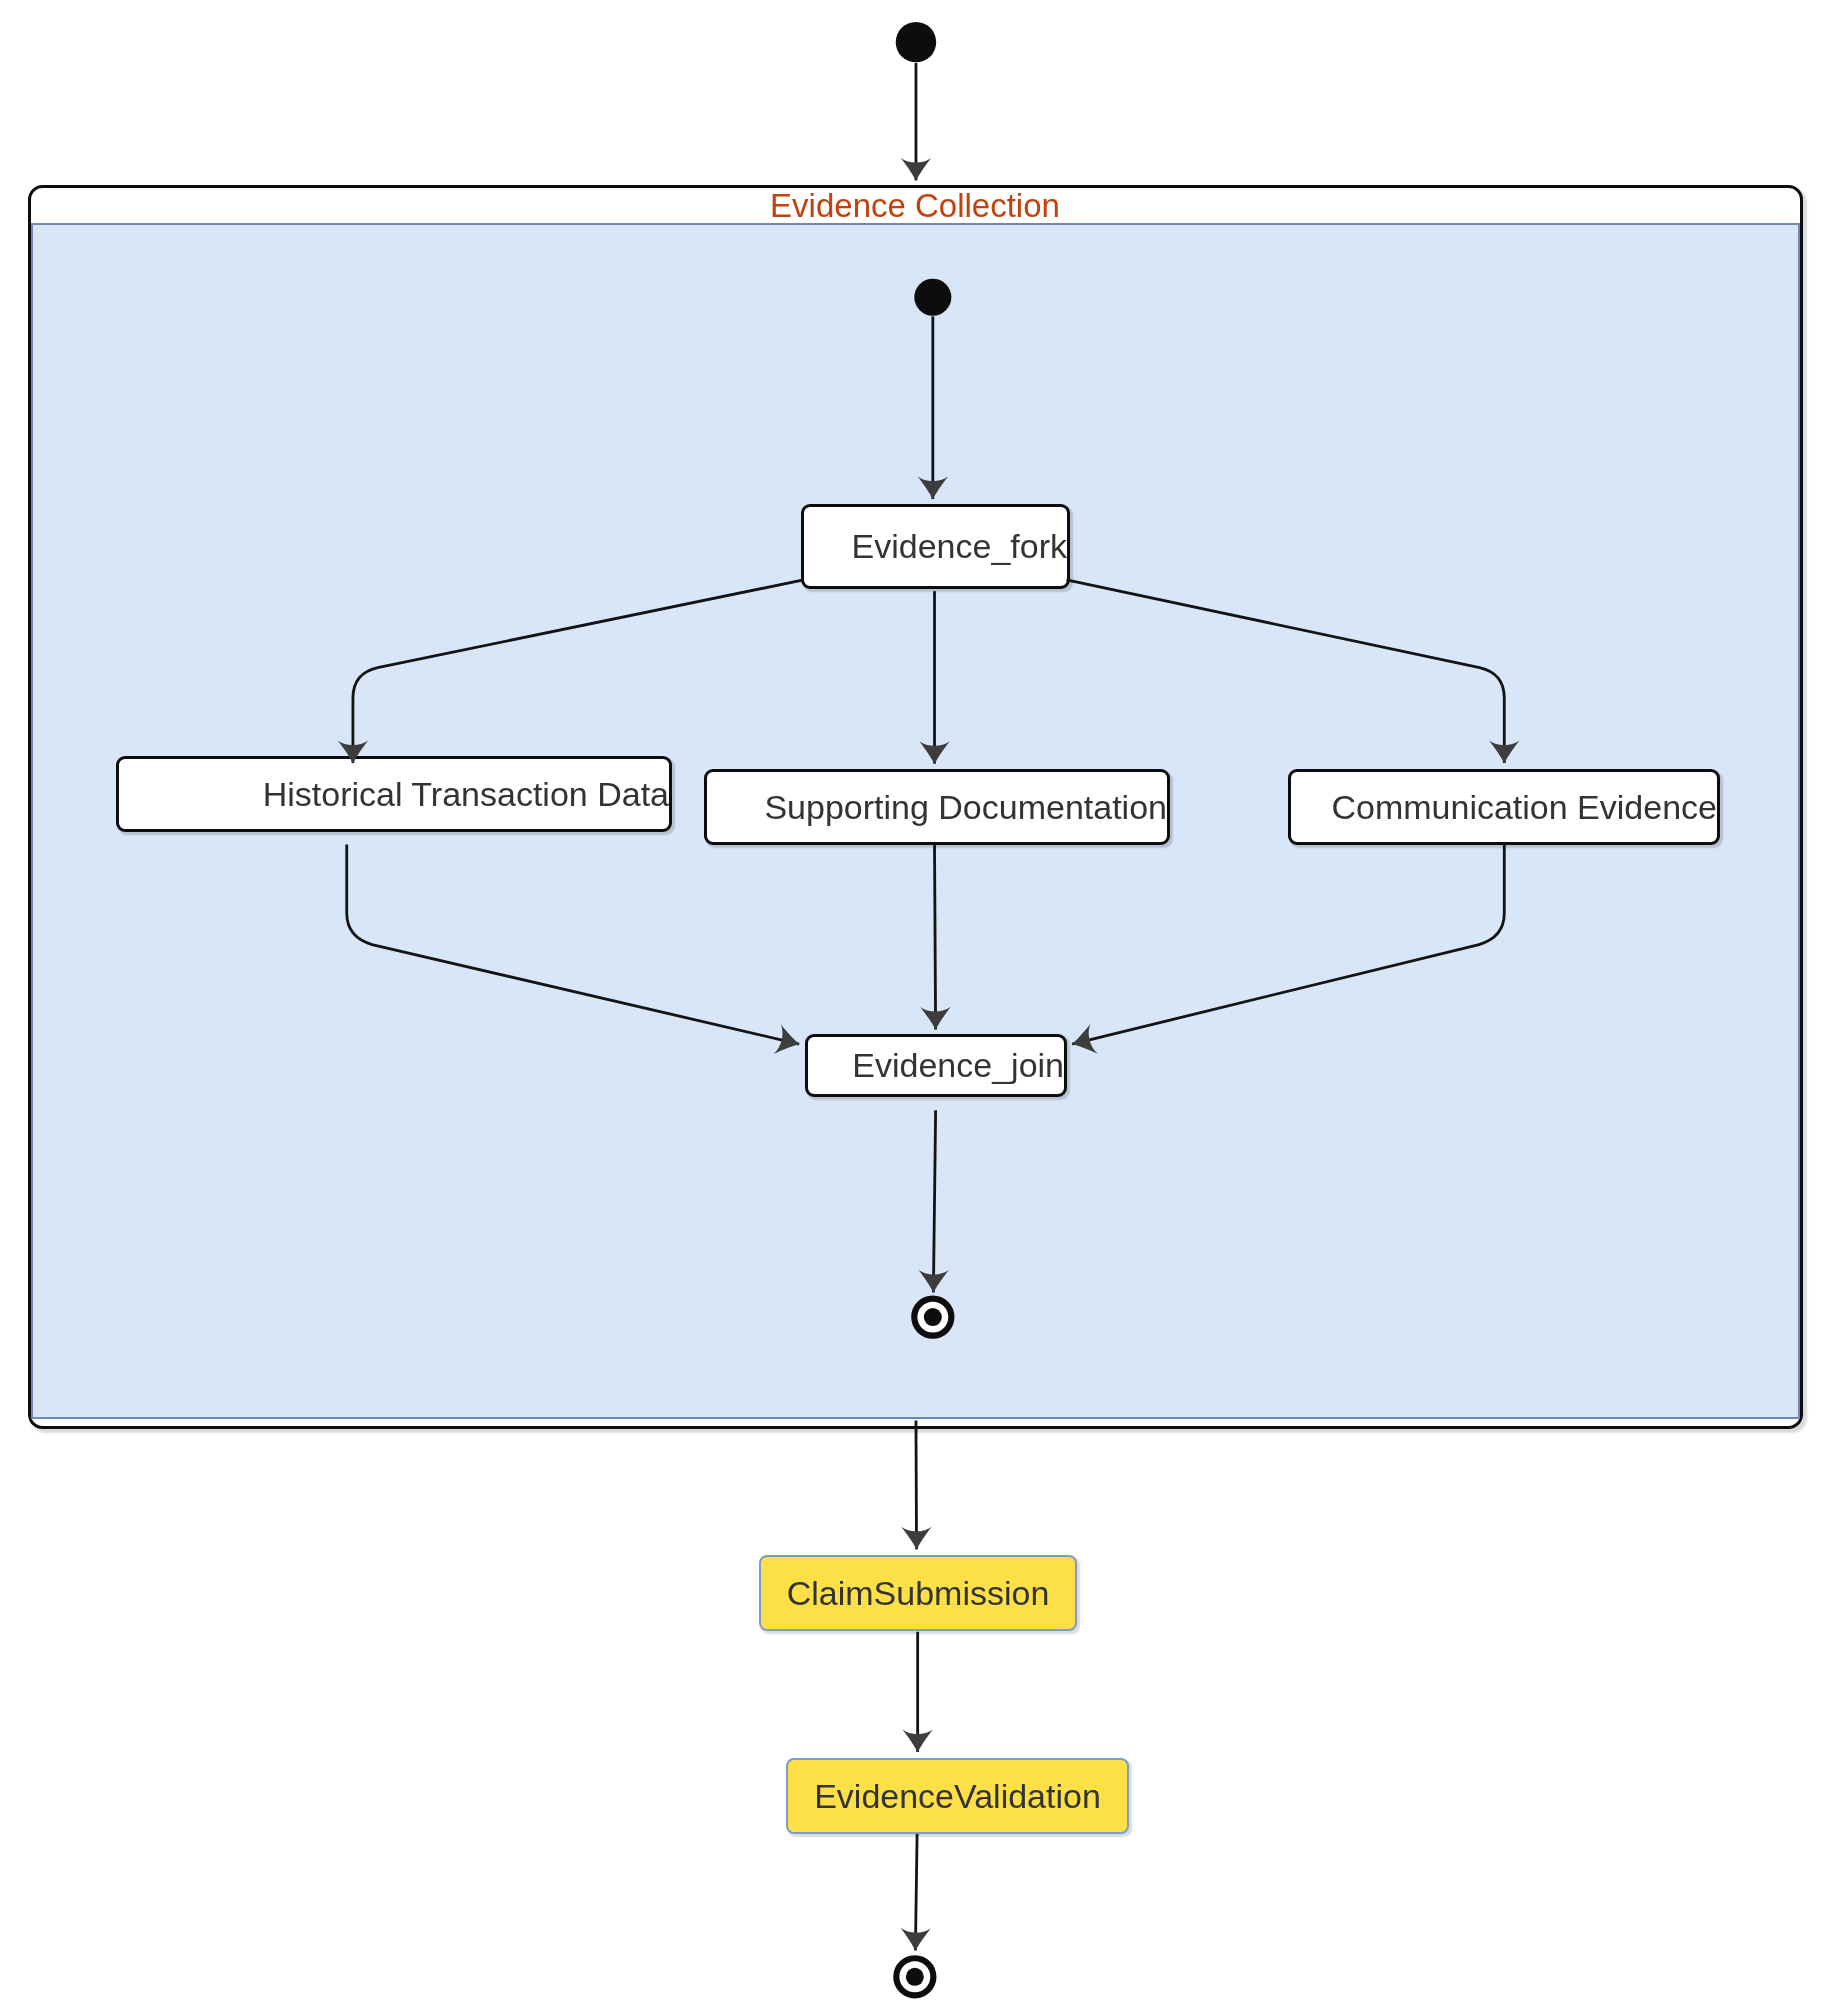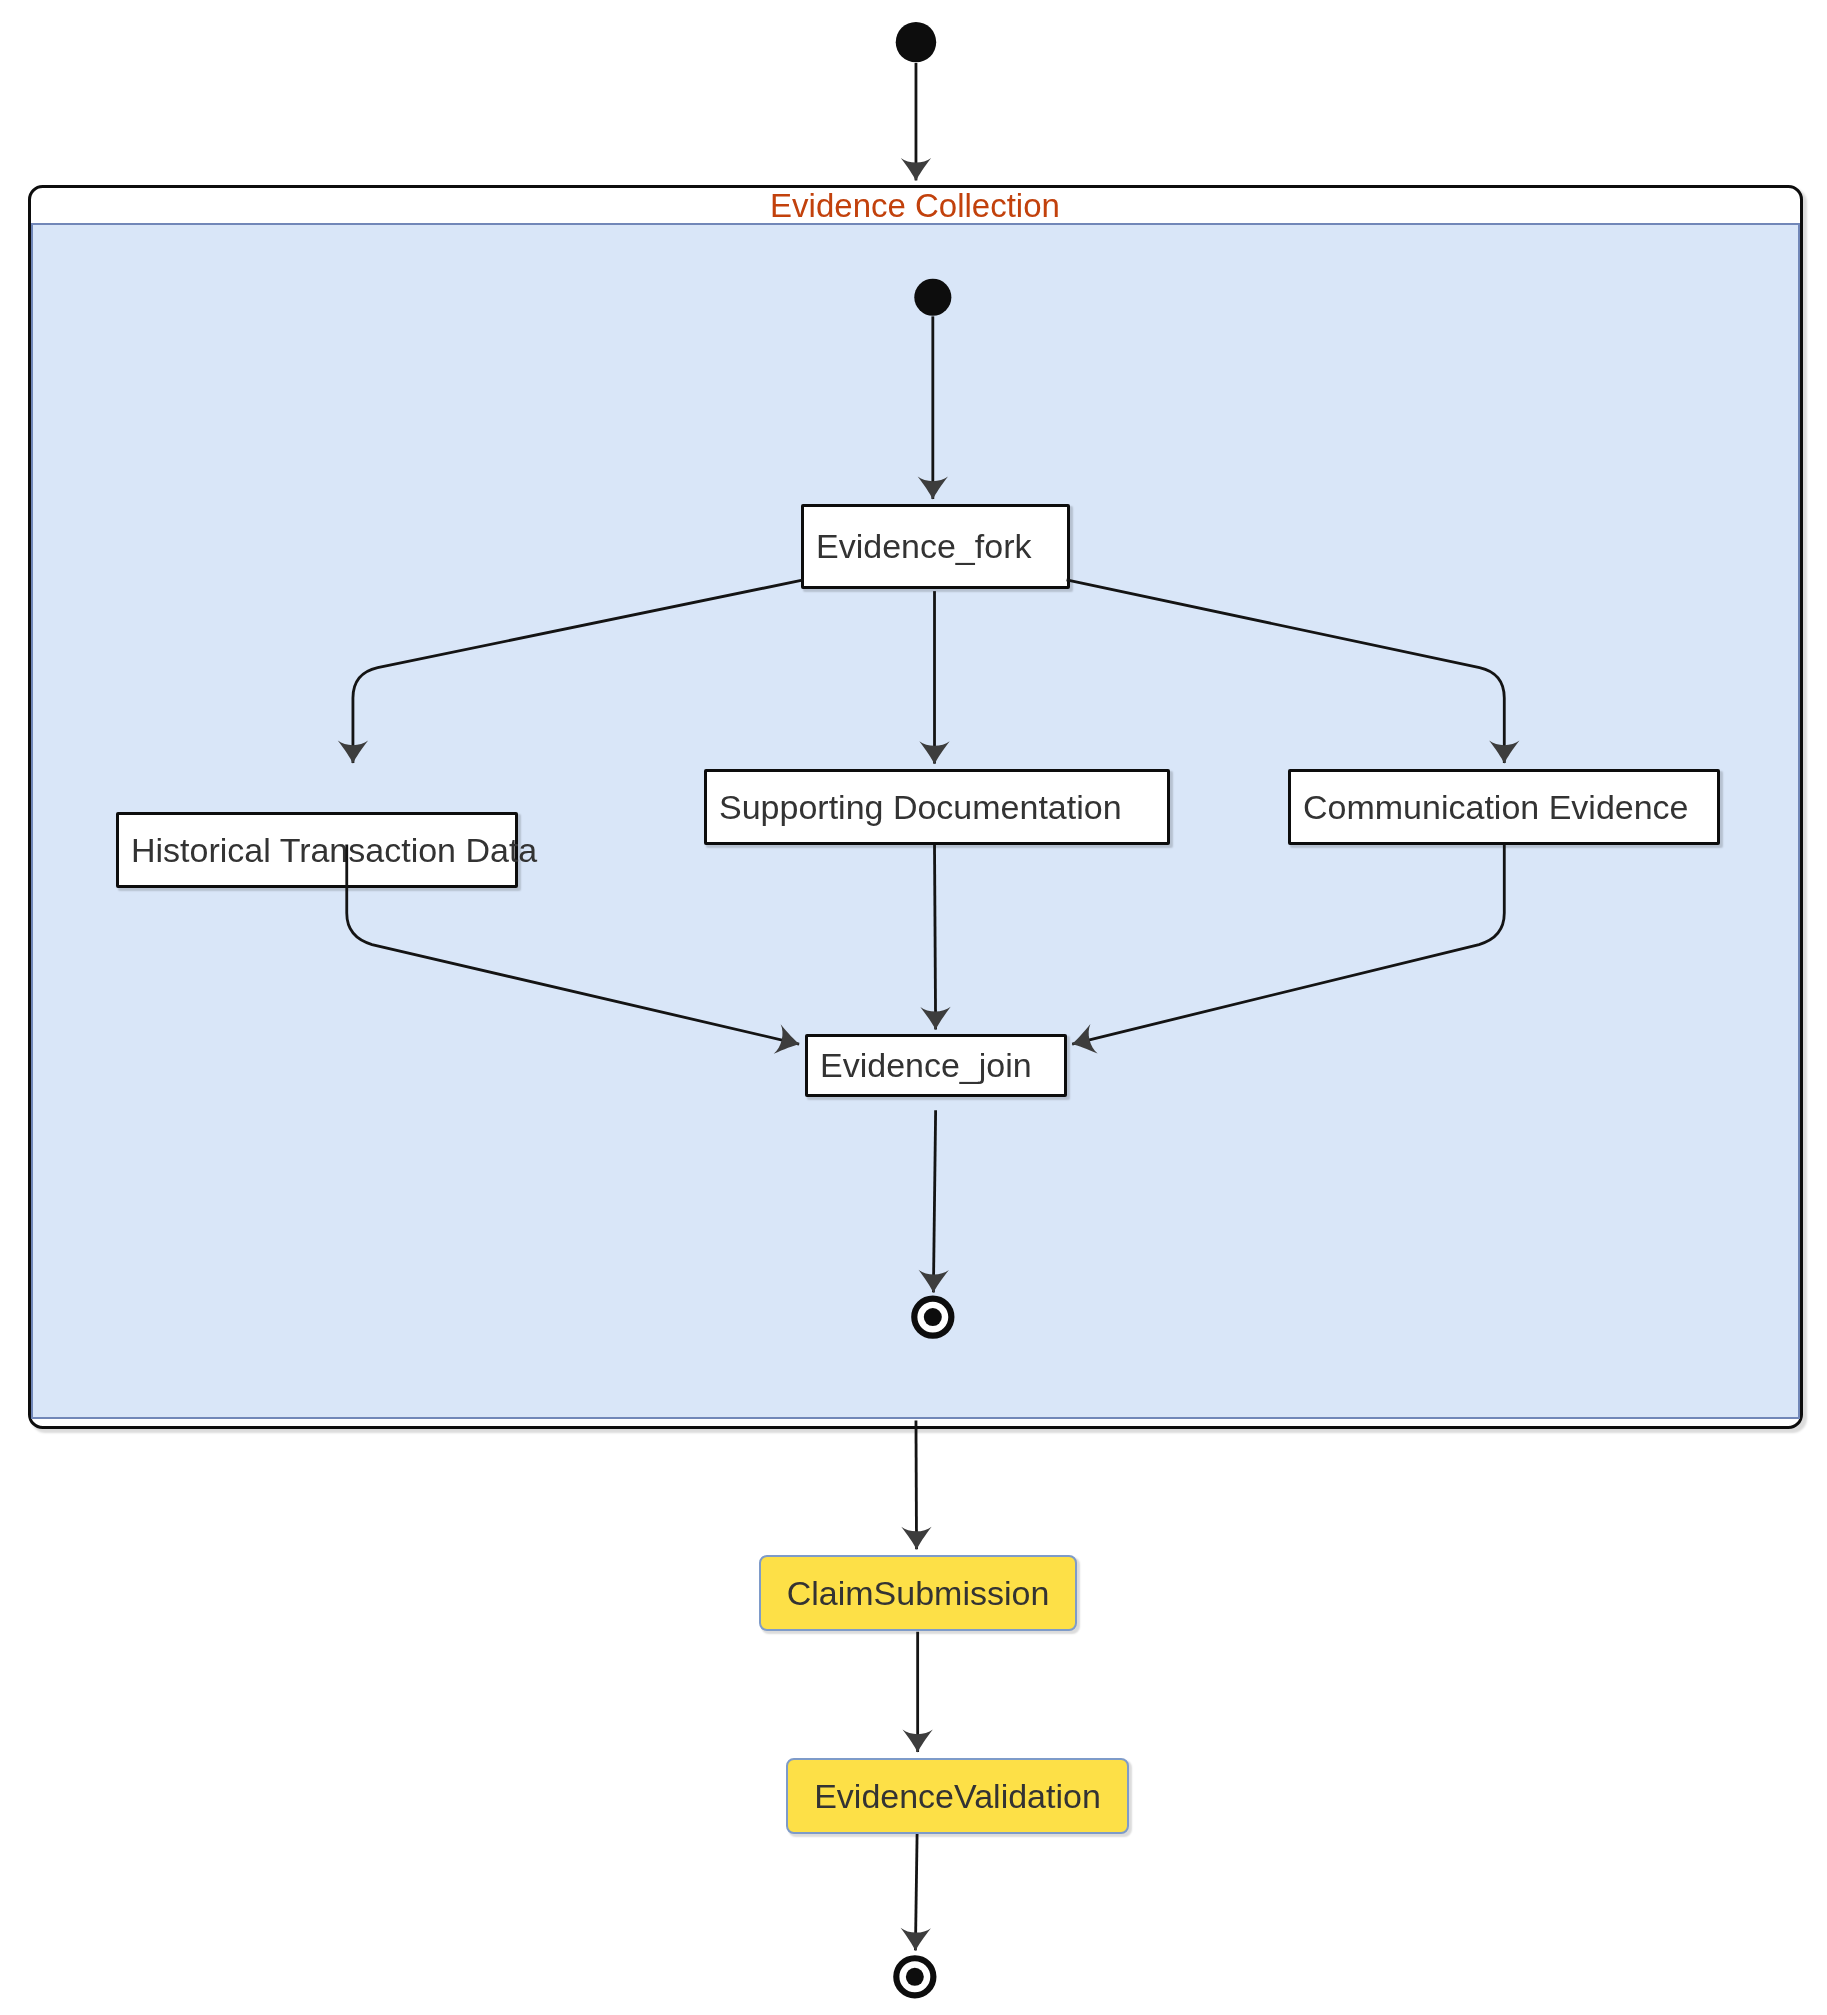--- a/index.html
+++ b/index.html
@@ -43,33 +43,32 @@
     background: #d9e6f8;
     border: 2.2px solid #7187b8;
   }
 
   
   .node {
     position: absolute;
     box-sizing: border-box;
     background: #ffffff;
     border: 3.4px solid #0d0d0d;
-    border-radius: 2px;
+    border-radius: 9px;
     display: flex;
     align-items: center;
-    justify-content: flex-start;
+    justify-content: flex-end;
     font-size: 34px;
     color: #333333;
     white-space: nowrap;
     box-shadow: 2.8px 2.8px 1.7px rgba(0,0,0,0.16);
     z-index: 2;
-    padding-left: 12px;
   }
   .n-fork          { left: 801px; top:  504px; width: 269px; height: 85px; }
-  .n-historical    { left:  116px; top: 812px; width: 402px; height: 76px; }
+  .n-historical    { left:  116px; top: 756px; width: 556px; height: 76px; }
   .n-supporting    { left: 704px; top: 769px; width: 466px; height: 76px; }
   .n-communication { left: 1288px; top: 769px; width: 432px; height: 76px; }
   .n-join          { left: 805px; top: 1034px; width: 262px; height: 63px; }
 
   
   .state {
     position: absolute;
     box-sizing: border-box;
     background: #fde047;
     border: 2.8px solid #7e9bc9;

